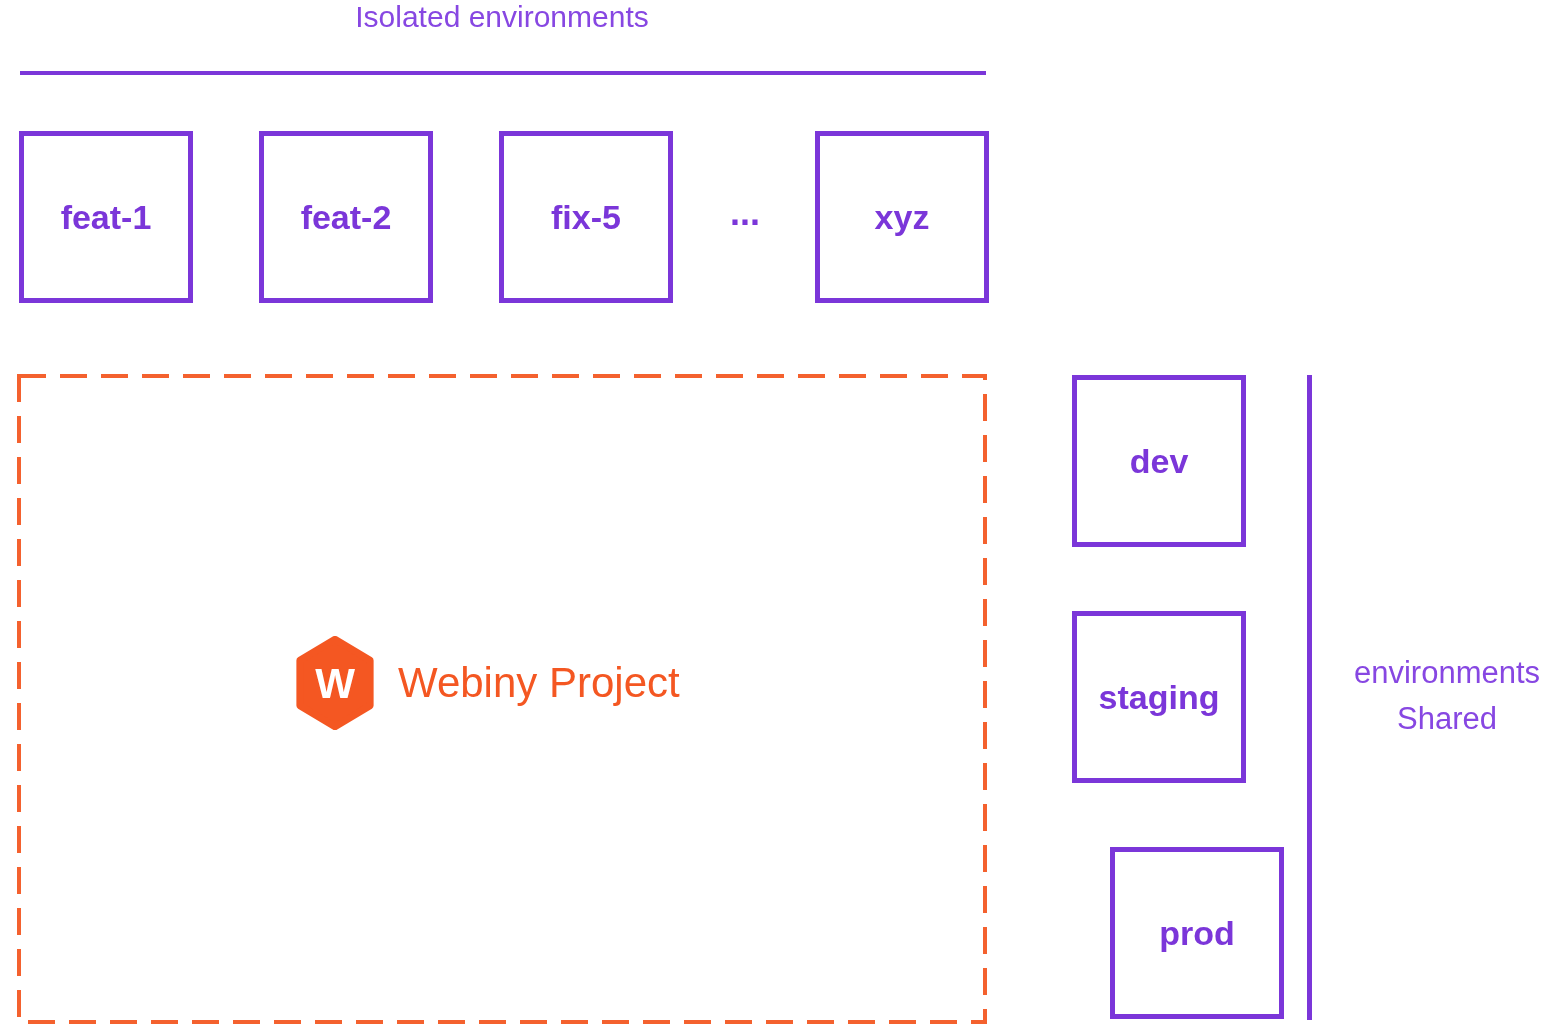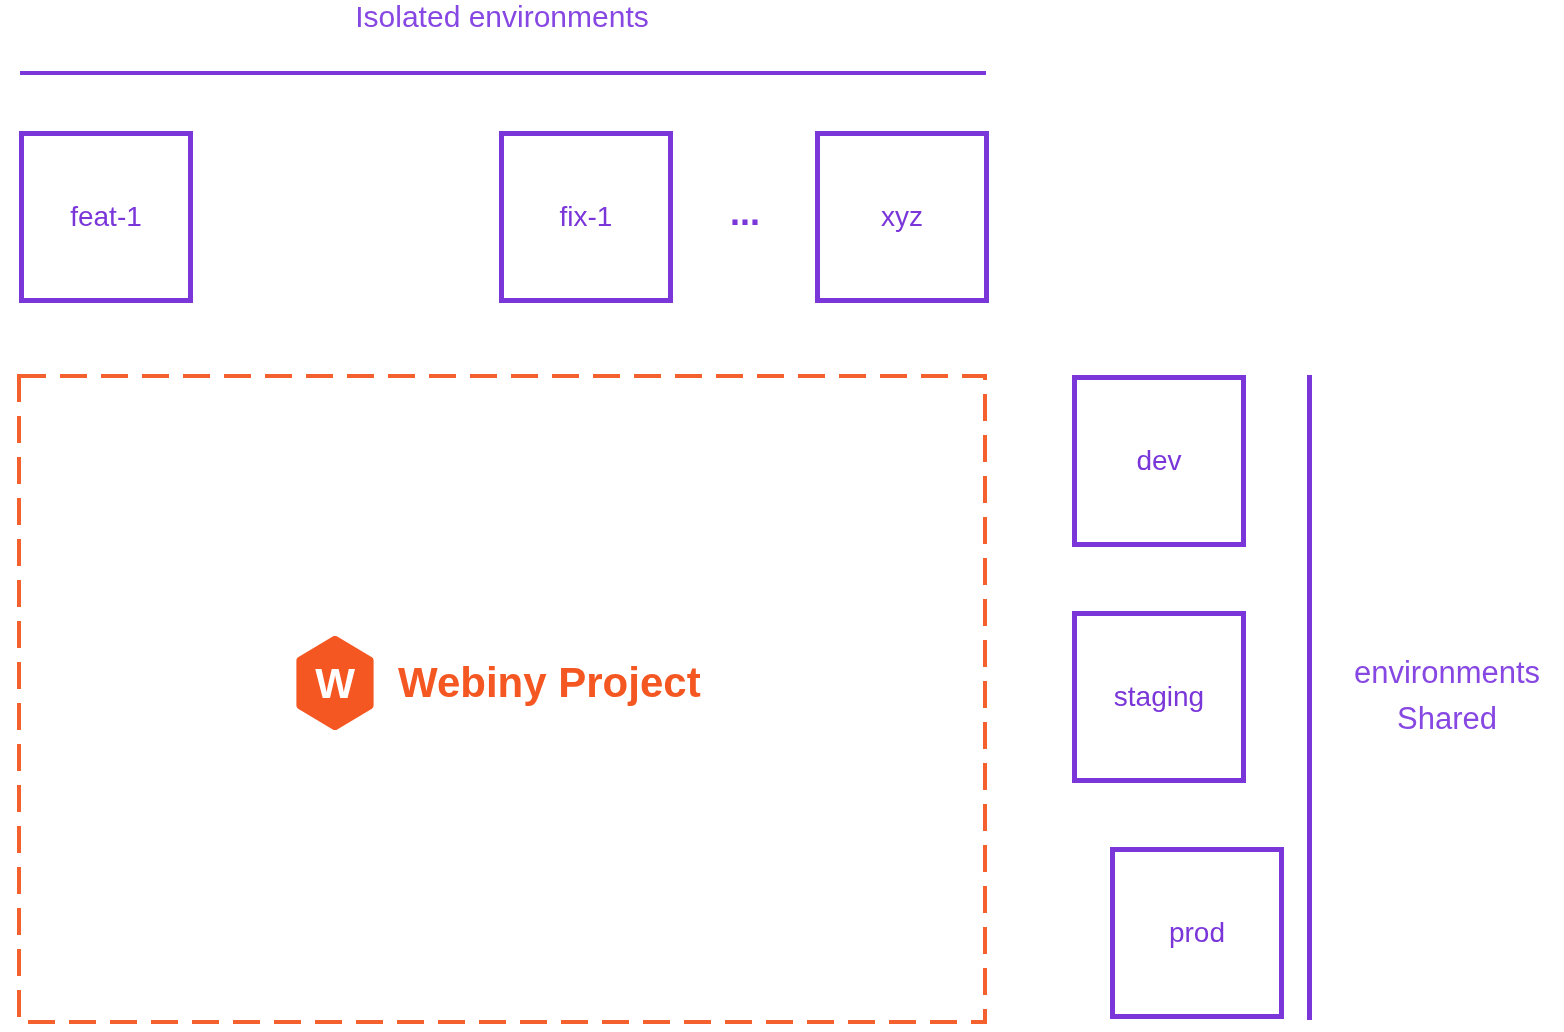--- a/index.html
+++ b/index.html
@@ -32,22 +32,22 @@
   .env-box {
     position: absolute;
     width: 174px; height: 172px;
     border: 5px solid var(--purple, #7B36D9);
     background: #ffffff;
     display: flex;
     align-items: center;
     justify-content: center;
   }
   .env-box .label {
-    font-size: 28px;
-    font-weight: 400;
+    font-size: 34px;
+    font-weight: 700;
     color: var(--purple, #7B36D9);
   }
   .b1 { left: 19px;  top: 131px; }
   .b2 { left: 259px; top: 131px; }
   .b3 { left: 499px; top: 131px; }
   .b4 { left: 815px; top: 131px; text-align: center; }
   .ellipsis {
     position: absolute;
     left: 707px; top: 192px;
     width: 76px;
@@ -65,21 +65,21 @@
   .project {
     position: absolute;
     left: 296px; top: 636px;
     height: 94px;
     display: flex;
     align-items: center;
     gap: 24px;
   }
   .project-name {
     font-size: 42px;
-    font-weight: 700;
+    font-weight: 400;
     color: var(--orange, #F45722);
     white-space: nowrap;
   }
 
   
   .s1 { left: 1072px; top: 375px; }
   .s2 { left: 1072px; top: 611px; }
   .s3 { left: 1110px; top: 847px; }
   .v-rule {
     position: absolute;
@@ -103,22 +103,25 @@
 
 <div class="canvas">
 
   <div class="iso-title">Isolated environments</div>
 
   <div class="h-rule"></div>
 
   <div class="env-box b1">
     <span class="label">feat-1</span>
   </div>
+  <div class="env-box b2">
+    <span class="label">feat-2</span>
+  </div>
   <div class="env-box b3">
-    <span class="label">fix-1</span>
+    <span class="label">fix-5</span>
   </div>
   <div class="ellipsis">...</div>
   <div class="env-box b4">
     <span class="label">xyz</span>
   </div>
 
   <svg class="dashed-rect" width="970" height="650">
     <rect x="2" y="2" width="966" height="646" fill="none" style="stroke: var(--orange-dash, #F4612E);" stroke-width="4" stroke-dasharray="27 14"></rect>
   </svg>
 

